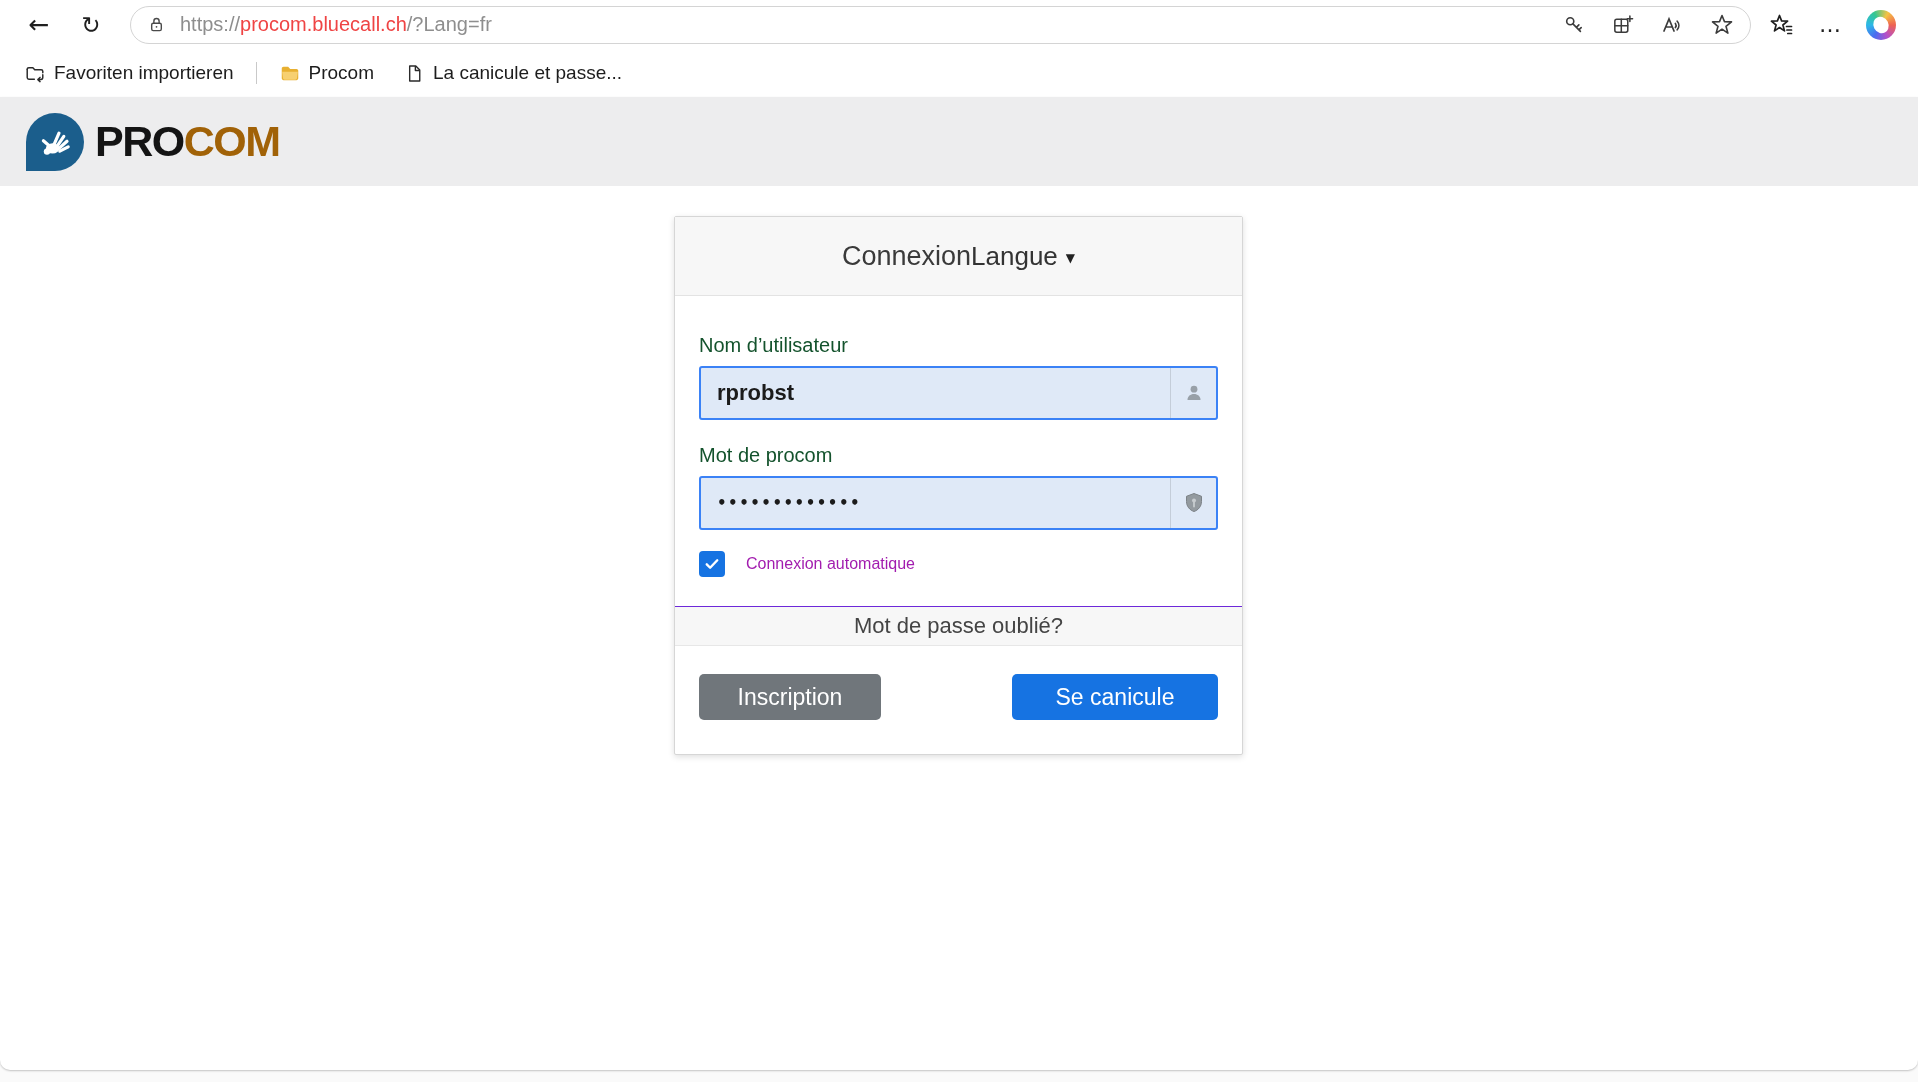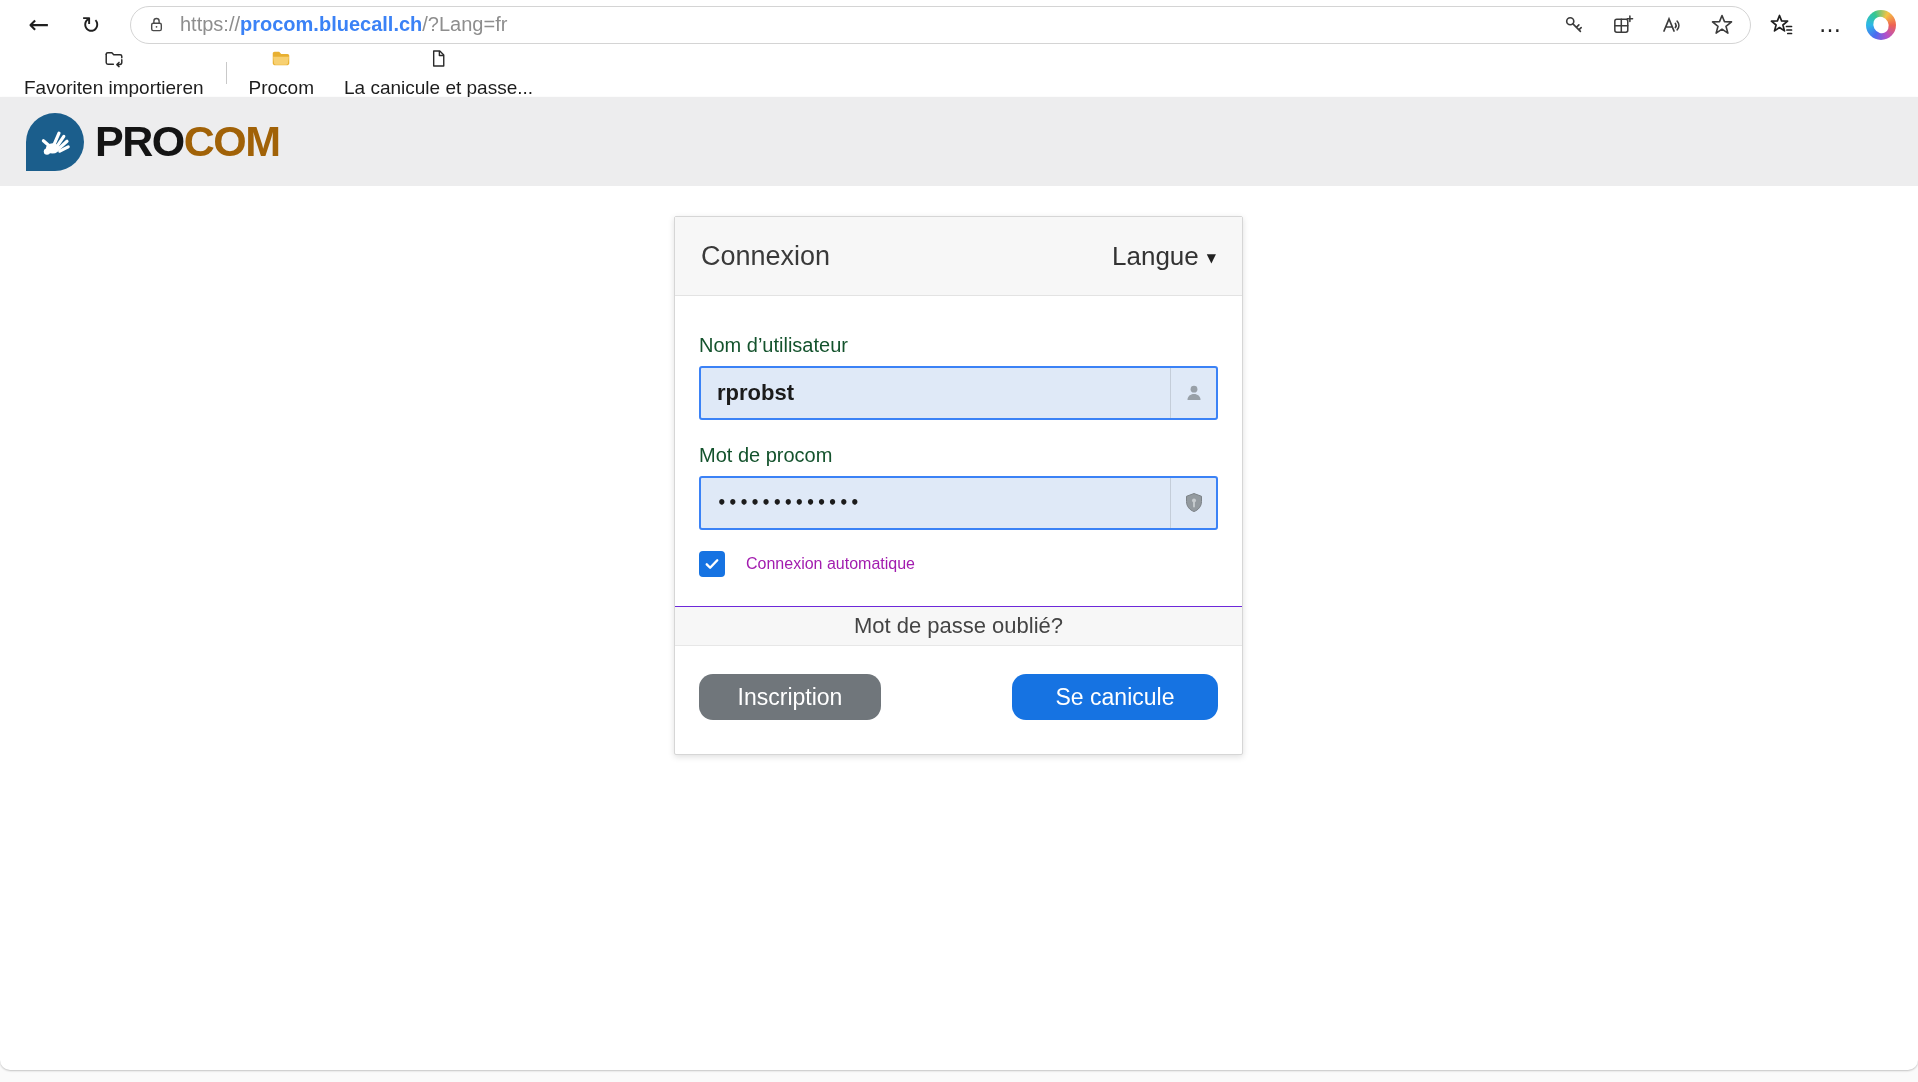--- a/index.html
+++ b/index.html
@@ -26,40 +26,40 @@
   }
   .tb-btn.refresh { font-size: 23px; margin-left: 14px; }
   .address-bar {
     flex: 1; height: 38px; margin-left: 20px; margin-right: 18px;
     border: 1px solid #d4d4d4; border-radius: 19px; background: #fff;
     display: flex; align-items: center; padding: 0 16px 0 15px;
   }
   .addr-icon { display: flex; align-items: center; justify-content: center; }
   .addr-icon svg { display: block; }
   .url { margin-left: 13px; font-size: 20px; color: #8e8e8e; white-space: nowrap; }
-  .url .domain { color: #3b82f6; font-weight: 700; }
+  .url .domain { color: #ef4444; font-weight: 400; }
   .pill-icons { margin-left: auto; display: flex; align-items: center; gap: 26px; }
   .pill-icons .addr-icon, .toolbar-right .addr-icon { cursor: pointer; }
   .toolbar-right { display: flex; align-items: center; gap: 24px; padding-right: 6px; }
   .ellipsis { font-size: 22px; color: #1f1f1f; letter-spacing: 1px; cursor: pointer; }
   .copilot {
     width: 30px; height: 30px; border-radius: 50%; position: relative; cursor: pointer;
     background: conic-gradient(from 210deg, #4a6cf0, #2db8e8, #35c792, #f5c344, #ee6352, #b64fc8, #4a6cf0);
   }
   .copilot::after {
     content: ""; position: absolute; inset: 7px; background: #fff;
     border-radius: 42% 58% 42% 58%; transform: rotate(18deg);
   }
 
   
   .bookmarks {
     height: 48px; background: #fff;
     display: flex; align-items: center; padding-left: 24px;
   }
-  .bm-item { display: flex; align-items: center; gap: 8px; cursor: pointer; flex-direction: column; }
+  .bm-item { display: flex; align-items: center; gap: 8px; cursor: pointer; }
   .bm-label { font-size: 19px; color: #1d1d1d; white-space: nowrap; }
   .bm-sep { width: 1px; height: 22px; background: #c9c9c9; margin: 0 22px; }
   .bm-gap { width: 30px; }
 
   
   .page {
     position: absolute; top: 97px; left: 0; right: 0; bottom: 12px;
     background: #fff; border-radius: 0 0 10px 10px;
     box-shadow: 0 1px 2px rgba(0,0,0,.22);
     overflow: hidden;
@@ -78,21 +78,21 @@
   .logo-text .com { color: #a16207; }
 
   
   .login-card {
     position: absolute; left: 674px; top: 119px; width: 569px; height: 539px;
     background: #fff; border: 1px solid #d6d6d6; border-radius: 2px;
     box-shadow: 0 2px 6px rgba(0,0,0,.13);
   }
   .card-header {
     height: 79px; background: #f7f7f7; border-bottom: 1px solid #e3e3e3;
-    display: flex; align-items: center; justify-content: space-between;
+    display: flex; align-items: center; justify-content: center;
     padding: 0 26px;
   }
   .card-title { font-size: 27px; color: #3a3a3a; }
   .lang-dropdown { display: flex; align-items: center; gap: 8px; font-size: 26px; color: #333; cursor: pointer; }
   .lang-caret { font-size: 12px; color: #222; position: relative; top: 2px; }
 
   .card-body { padding: 38px 24px 0; }
   .field-label { font-size: 20px; color: #14532d; }
   .input {
     margin-top: 9px; height: 54px; background: #dfe9f7;
@@ -118,21 +118,21 @@
 
   .card-strip {
     margin-top: 29px; height: 40px; background: #f7f7f7;
     border-top: 1px solid #6d28d9; border-bottom: 1px solid #e7e7e7;
     display: flex; align-items: center; justify-content: center;
   }
   .forgot-link { font-size: 22px; color: #444; cursor: pointer; }
 
   .card-footer { display: flex; justify-content: space-between; padding: 28px 24px 0; }
   .btn {
-    height: 46px; border: none; border-radius: 14px; color: #fff; font-size: 23px;
+    height: 46px; border: none; border-radius: 5px; color: #fff; font-size: 23px;
     font-family: "Liberation Sans", sans-serif;
     display: flex; align-items: center; justify-content: center; cursor: pointer;
   }
   .btn-register { width: 182px; background: #70767b; }
   .btn-login { width: 206px; background: #1673e2; }
 </style>
 </head>
 <body>
 
 <div class="toolbar">

